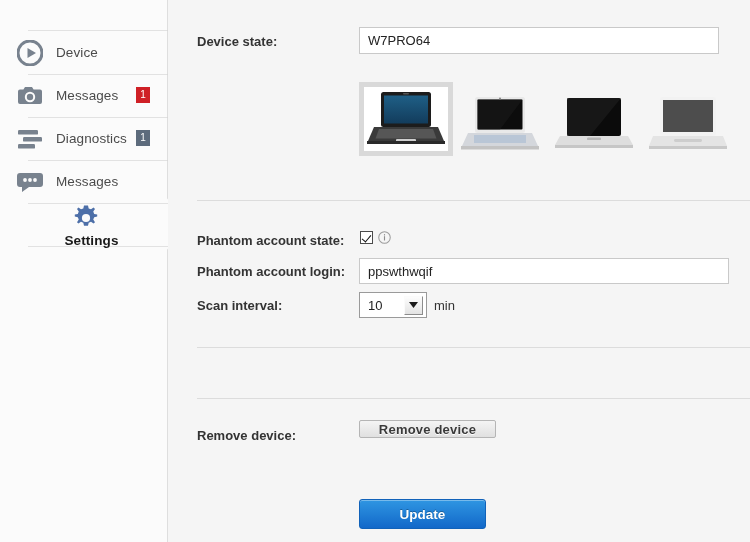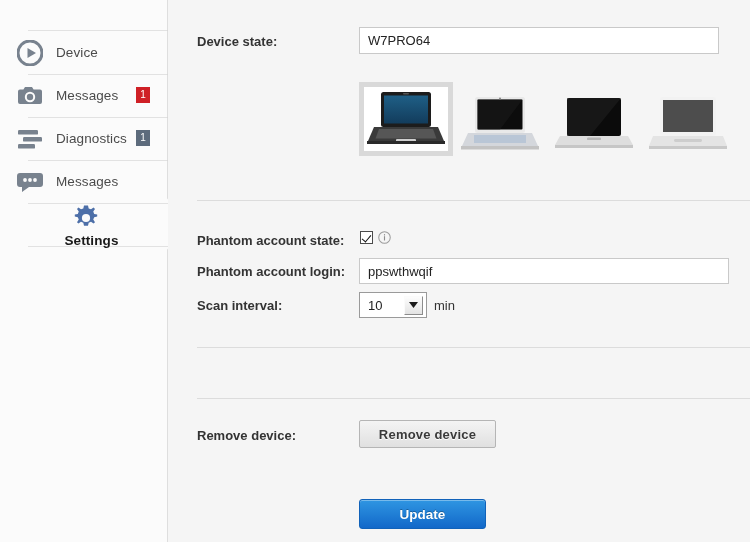--- a/index.html
+++ b/index.html
@@ -355,18 +355,18 @@
             <polygon points="0,0 9,0 4.5,6" fill="#1a1a1a"></polygon>
           </svg>
       </span>
     </div>
     <div class="unit" style="left:266px; top:298px;">min</div>
 
     <div class="hr" style="top:347px;"></div>
     <div class="hr" style="top:398px;"></div>
 
     <div class="row-label" style="left:29px; top:428px;text-align:right;">Remove device:</div>
-    <div class="btn-grey" style="left:191px; top:420px; width:137px; height:28px;">Remove device</div>
+    <div class="btn-grey" style="left:191px; top:420px; width:137px; height:18px;">Remove device</div>
 
     <div class="btn-blue" style="left:191px; top:499px; width:127px; height:30px;">Update</div>
 
   </div>
 </div>
 
 </body></html>

